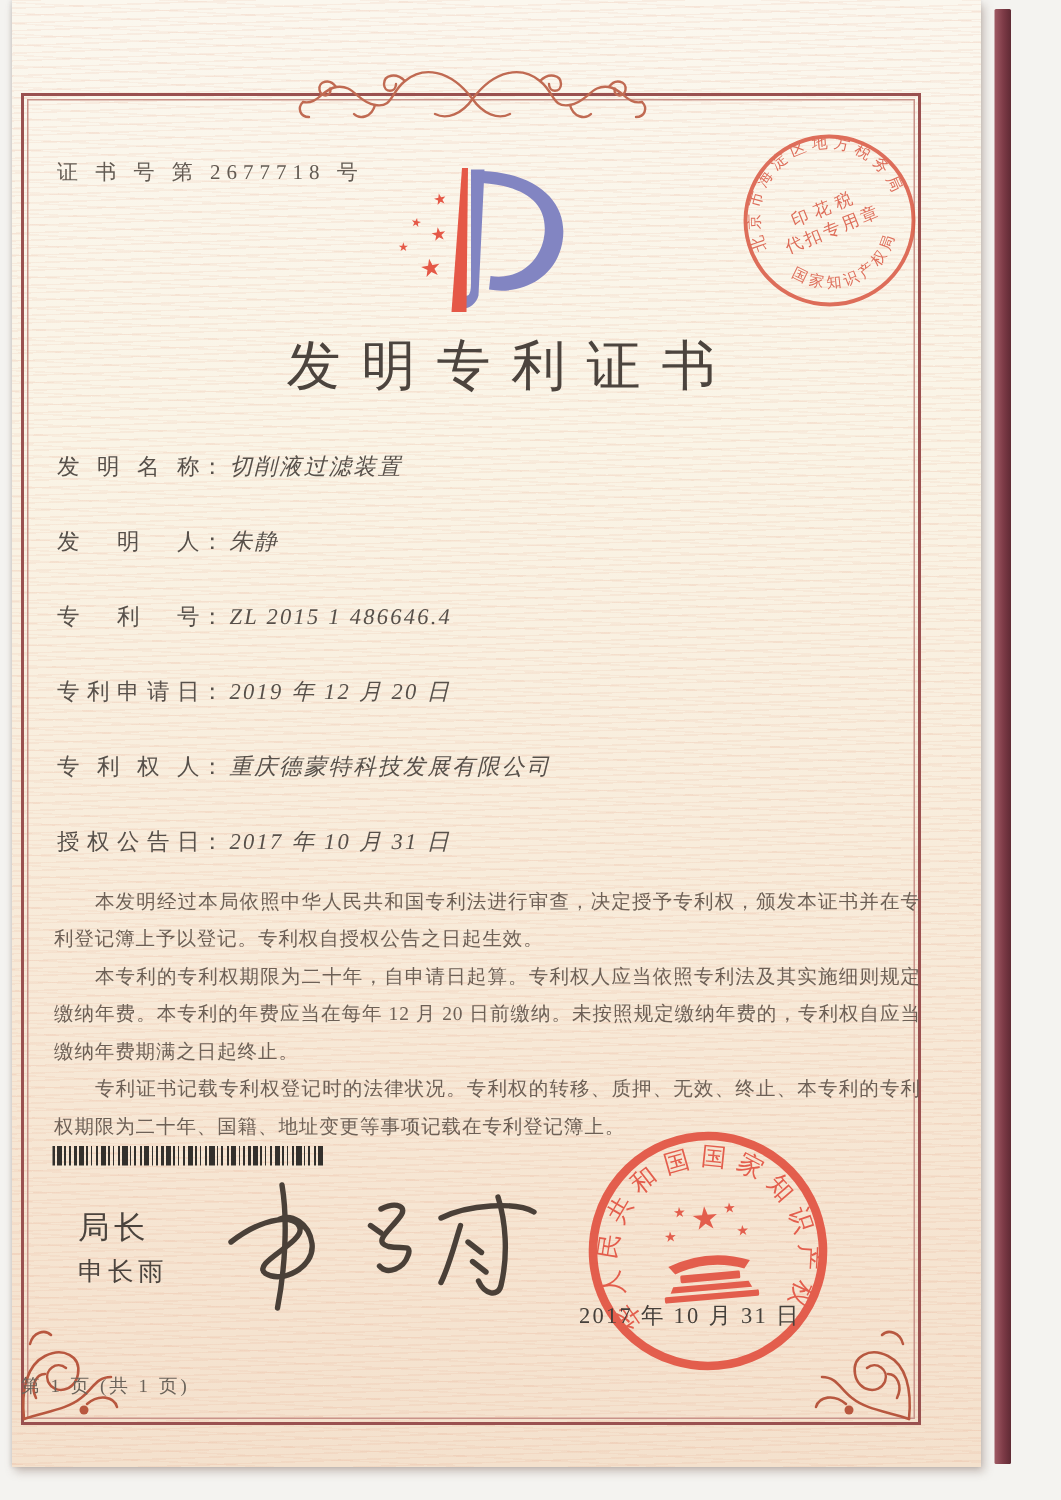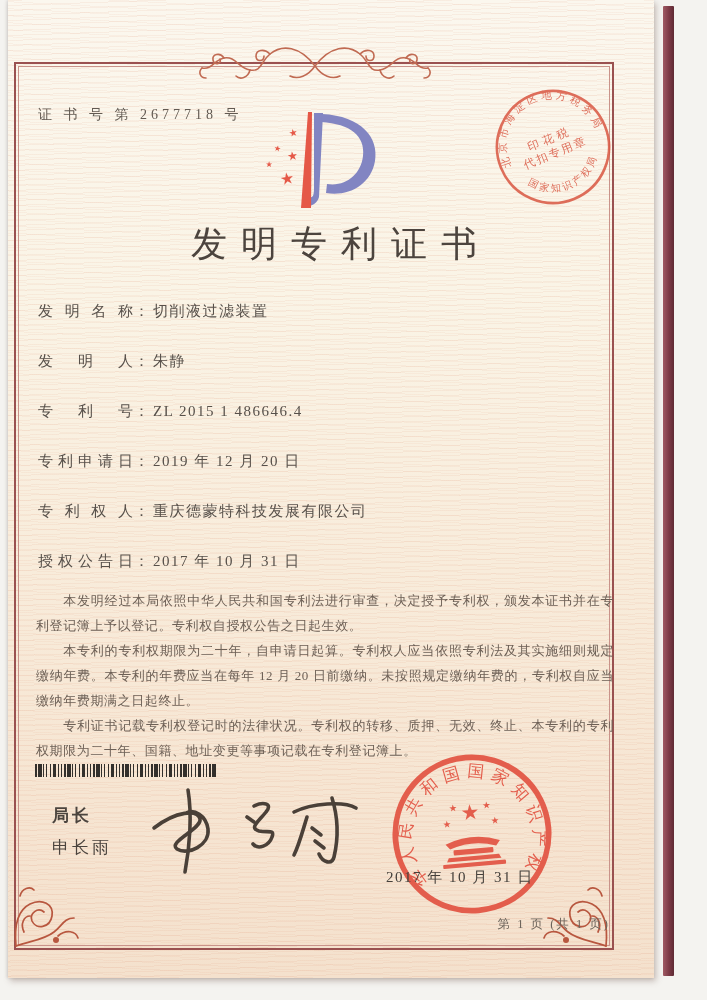--- a/index.html
+++ b/index.html
@@ -41,44 +41,44 @@
   .fields{position:absolute;left:30px;top:302px;width:560px;}
   .field-row{position:absolute;left:0;font-size:15px;color:#57504a;white-space:nowrap;}
   .field-row:nth-child(1){top:0;}
   .field-row:nth-child(2){top:50px;}
   .field-row:nth-child(3){top:100px;}
   .field-row:nth-child(4){top:150px;}
   .field-row:nth-child(5){top:200px;}
   .field-row:nth-child(6){top:250px;}
   .field-label{display:inline-block;width:96px;text-align:justify;text-align-last:justify;letter-spacing:1px;}
   .field-colon{margin-right:4px;}
-  .field-value{letter-spacing:1.5px;}
+  .field-value{letter-spacing:1.5px;font-style:italic;}
   .body-text{
     position:absolute;left:28px;top:588px;width:578px;
     font-size:13px;line-height:25px;color:#6d6056;letter-spacing:.6px;
     text-align:justify;
   }
   .body-text p{margin:0;text-indent:2.1em;}
   .barcode{
     position:absolute;left:27px;top:764px;width:182px;height:13px;
     background:repeating-linear-gradient(90deg,
       #33302c 0 1.5px, transparent 1.5px 3px,
       #33302c 3px 6.5px, transparent 6.5px 8px,
       #33302c 8px 9px, transparent 9px 11px,
       #33302c 11px 12px, transparent 12px 14.5px);
   }
-  .director-title{position:absolute;left:44px;top:804px;font-size:17px;color:#4b443e;letter-spacing:3px;font-weight:bold;}
+  .director-title{position:absolute;left:44px;top:804px;font-size:21px;color:#4b443e;letter-spacing:3px;}
   .director-name{position:absolute;left:44px;top:836px;font-size:17px;color:#4b443e;letter-spacing:3px;}
   .signature{position:absolute;left:128px;top:784px;width:240px;height:96px;}
   .seal-main{position:absolute;left:380px;top:750px;width:168px;height:168px;opacity:.9;z-index:3;}
   .seal-date{position:absolute;left:378px;top:868px;font-size:15px;color:#45403b;letter-spacing:1.5px;z-index:5;}
   .seal-tax{position:absolute;left:482px;top:84px;width:126px;height:126px;opacity:.85;}
   .logo{position:absolute;left:248px;top:104px;width:175px;height:112px;}
   .footer{
-    position:absolute;left:6px;top:916px;width:596px;text-align:right;
+    position:absolute;left:6px;top:916px;width:596px;text-align:left;
     font-size:12.5px;color:#6b635a;letter-spacing:2px;
   }
   .ornament-top{position:absolute;left:182px;top:36px;width:250px;height:55px;z-index:2;}
   .ornament-bl{position:absolute;left:2px;top:874px;width:72px;height:78px;}
   .ornament-br{position:absolute;left:532px;top:874px;width:72px;height:78px;}
 </style>
 </head>
 <body>
 
 <div class="paper">

